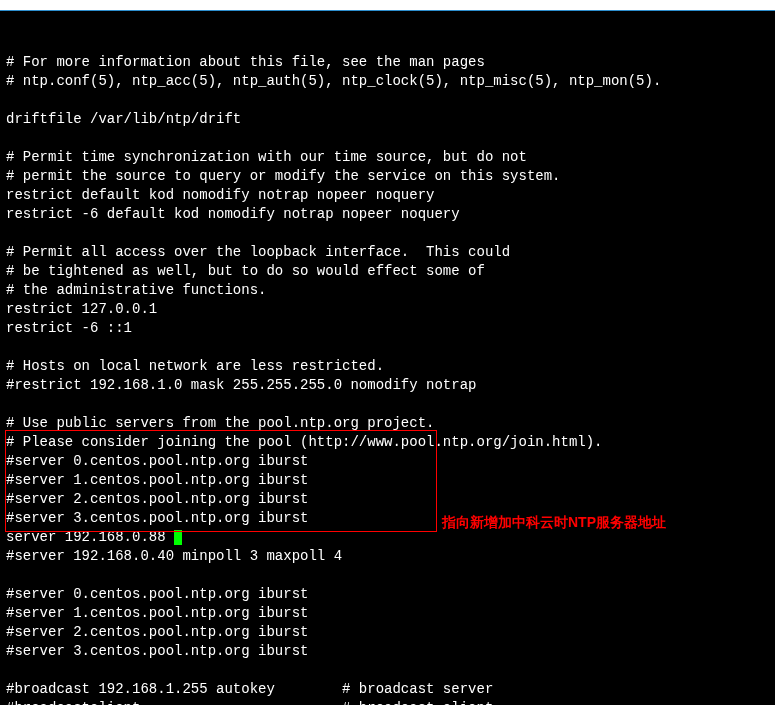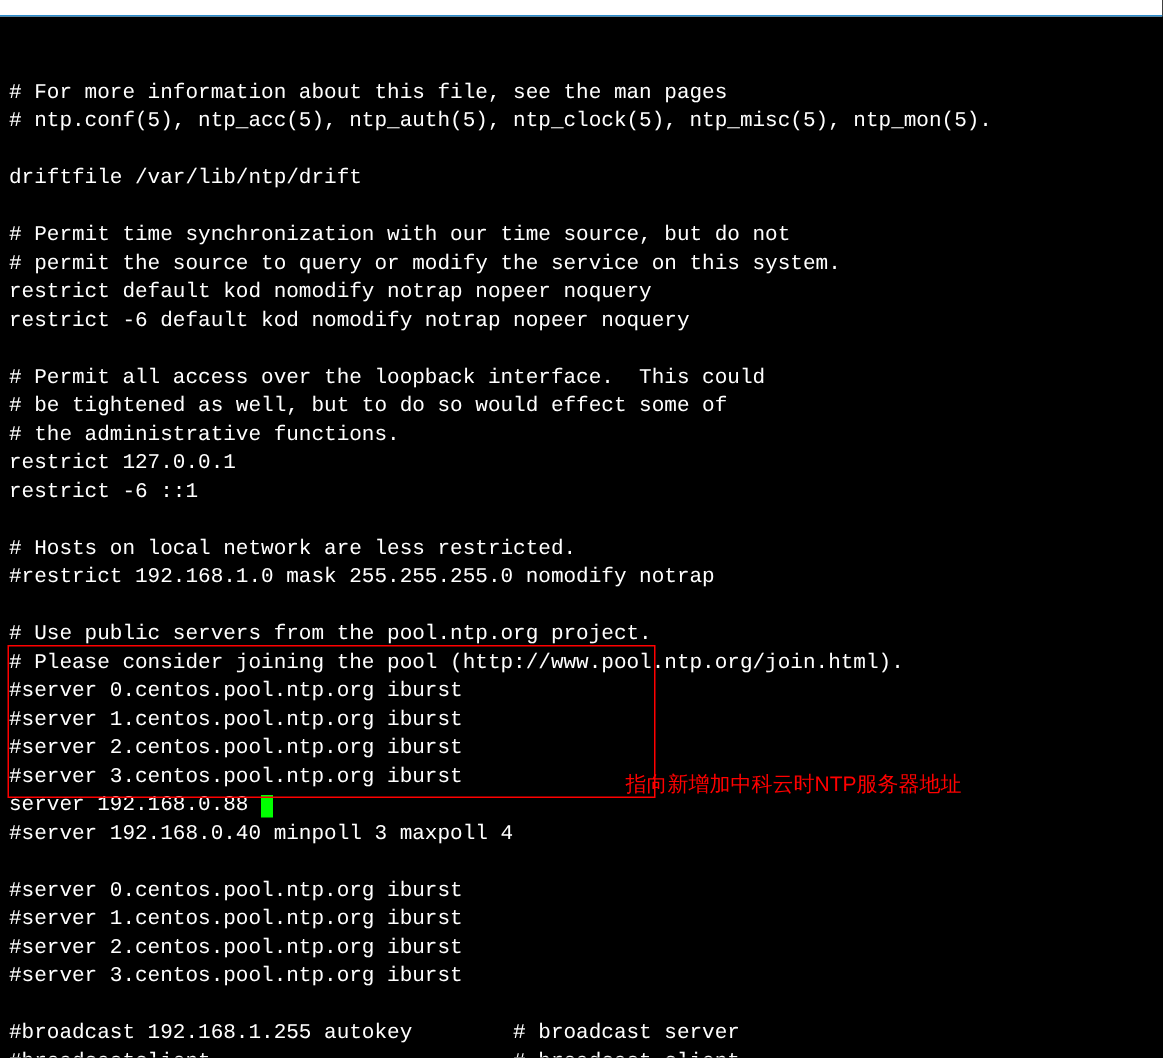--- a/index.html
+++ b/index.html
@@ -47,14 +47,14 @@
   }
 </style>
 </head>
 <body>
 
 <div class="titlebar"></div>
 
 <div class="term">
   <div id="lines-container"><span class="line"># For more information about this file, see the man pages</span><span class="line"># ntp.conf(5), ntp_acc(5), ntp_auth(5), ntp_clock(5), ntp_misc(5), ntp_mon(5).</span><span class="line"> </span><span class="line">driftfile /var/lib/ntp/drift</span><span class="line"> </span><span class="line"># Permit time synchronization with our time source, but do not</span><span class="line"># permit the source to query or modify the service on this system.</span><span class="line">restrict default kod nomodify notrap nopeer noquery</span><span class="line">restrict -6 default kod nomodify notrap nopeer noquery</span><span class="line"> </span><span class="line"># Permit all access over the loopback interface.  This could</span><span class="line"># be tightened as well, but to do so would effect some of</span><span class="line"># the administrative functions.</span><span class="line">restrict 127.0.0.1</span><span class="line">restrict -6 ::1</span><span class="line"> </span><span class="line"># Hosts on local network are less restricted.</span><span class="line">#restrict 192.168.1.0 mask 255.255.255.0 nomodify notrap</span><span class="line"> </span><span class="line"># Use public servers from the pool.ntp.org project.</span><span class="line"># Please consider joining the pool (http://www.pool.ntp.org/join.html).</span><span class="line">#server 0.centos.pool.ntp.org iburst</span><span class="line">#server 1.centos.pool.ntp.org iburst</span><span class="line">#server 2.centos.pool.ntp.org iburst</span><span class="line">#server 3.centos.pool.ntp.org iburst</span><span class="line">server 192.168.0.88 <span class="cursor"></span></span><span class="line">#server 192.168.0.40 minpoll 3 maxpoll 4</span><span class="line"> </span><span class="line">#server 0.centos.pool.ntp.org iburst</span><span class="line">#server 1.centos.pool.ntp.org iburst</span><span class="line">#server 2.centos.pool.ntp.org iburst</span><span class="line">#server 3.centos.pool.ntp.org iburst</span><span class="line"> </span><span class="line">#broadcast 192.168.1.255 autokey        # broadcast server</span><span class="line">#broadcastclient                        # broadcast client</span></div>
   <div id="redbox" class="redbox" style="top: 419px; left: 5px; width: 430px; height: 100px;"></div>
-  <div id="annot" class="annot" style="top: 502px; left: 417px;">指向新增加中科云时NTP服务器地址</div>
+  <div id="annot" class="annot" style="top: 502px; left: 442px; font-weight: bold;">指向新增加中科云时NTP服务器地址</div>
 </div>
 
 </body></html>

